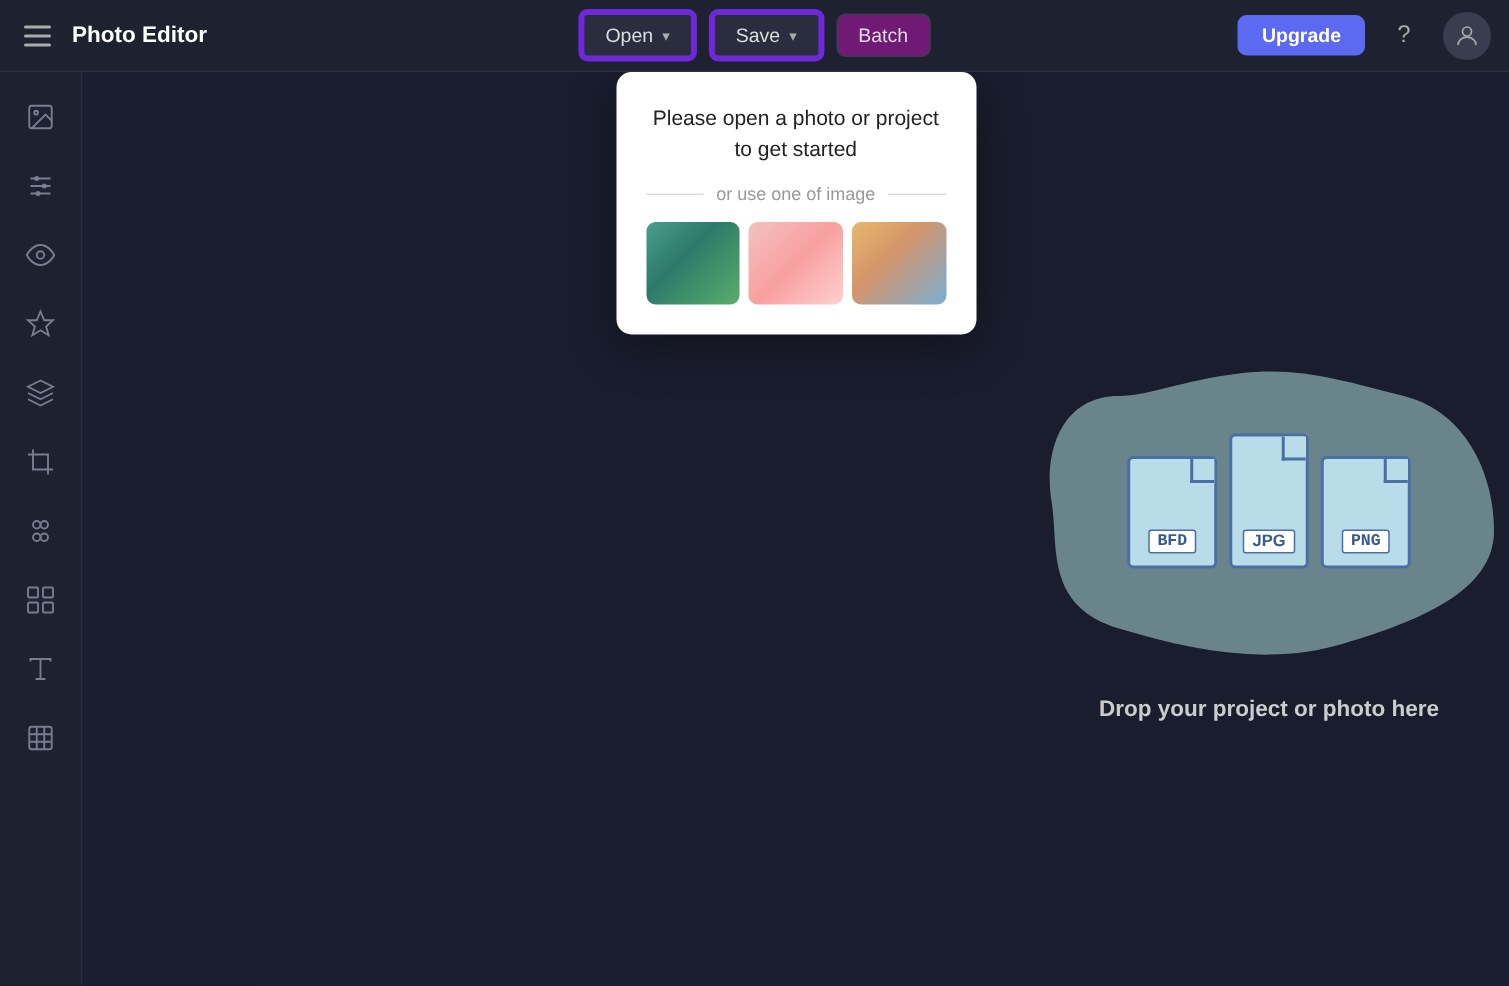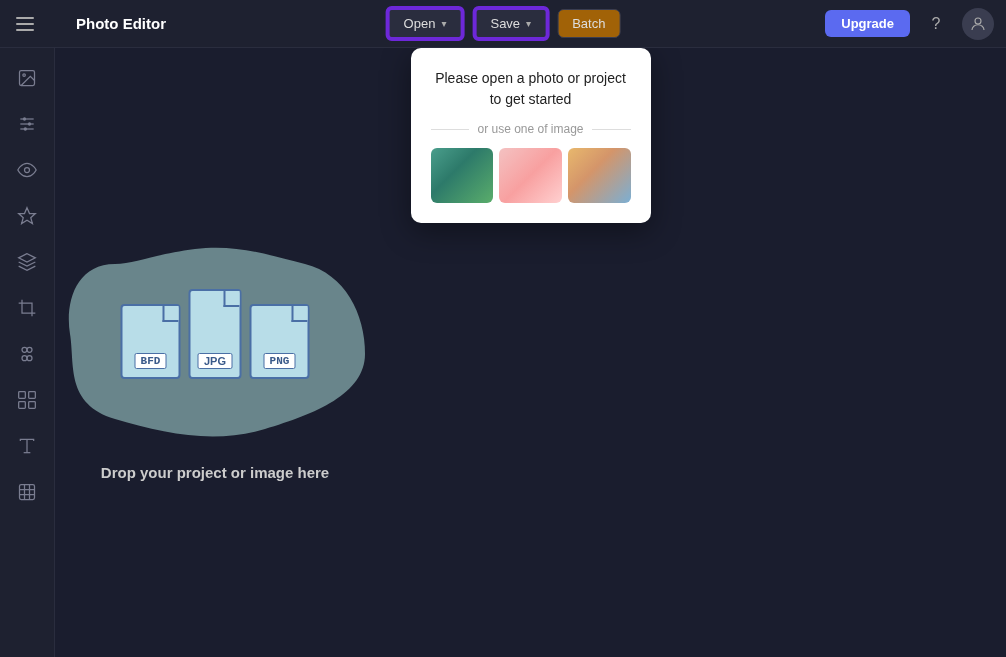--- a/index.html
+++ b/index.html
@@ -44,21 +44,20 @@
       display: block;
       width: 18px;
       height: 2px;
       background: #aaa;
       border-radius: 1px;
     }
     .app-title {
       font-size: 15px;
       font-weight: 600;
       color: #fff;
-      margin-left: 28px;
     }
     .header-center {
       display: flex;
       align-items: center;
       gap: 8px;
       position: absolute;
       left: 50%;
       transform: translateX(-50%);
     }
     .btn-header {
@@ -71,21 +70,21 @@
       cursor: pointer;
       display: flex;
       align-items: center;
       gap: 6px;
     }
     .btn-header .chevron {
       font-size: 10px;
       color: #aaa;
     }
     .btn-batch {
-      background: #a16207;
+      background: #701a75;
       border: 1px solid #3a3d50;
       color: #ddd;
       border-radius: 6px;
       padding: 6px 14px;
       font-size: 13px;
       cursor: pointer;
     }
     .header-right {
       display: flex;
       align-items: center;
@@ -161,21 +160,21 @@
       fill: none;
       stroke: currentColor;
       stroke-width: 1.5;
     }
 
     
     .canvas-area {
       flex: 1;
       display: flex;
       align-items: center;
-      justify-content: flex-start;
+      justify-content: flex-end;
       position: relative;
       background: #1a1d2e;
     }
 
     
     .dropdown-popup {
       position: absolute;
       top: 0;
       left: 50%;
       transform: translateX(-50%);
@@ -491,17 +490,17 @@
             </div>
           </div>
 
           <div class="file-card file-card-sm">
             <div class="file-card-inner">
               <span class="file-label">PNG</span>
             </div>
           </div>
         </div>
       </div>
-      <p class="drop-text">Drop your project or image here</p>
+      <p class="drop-text">Drop your project or photo here</p>
     </div>
 
   </div>
 </div>
 
 </body></html>

